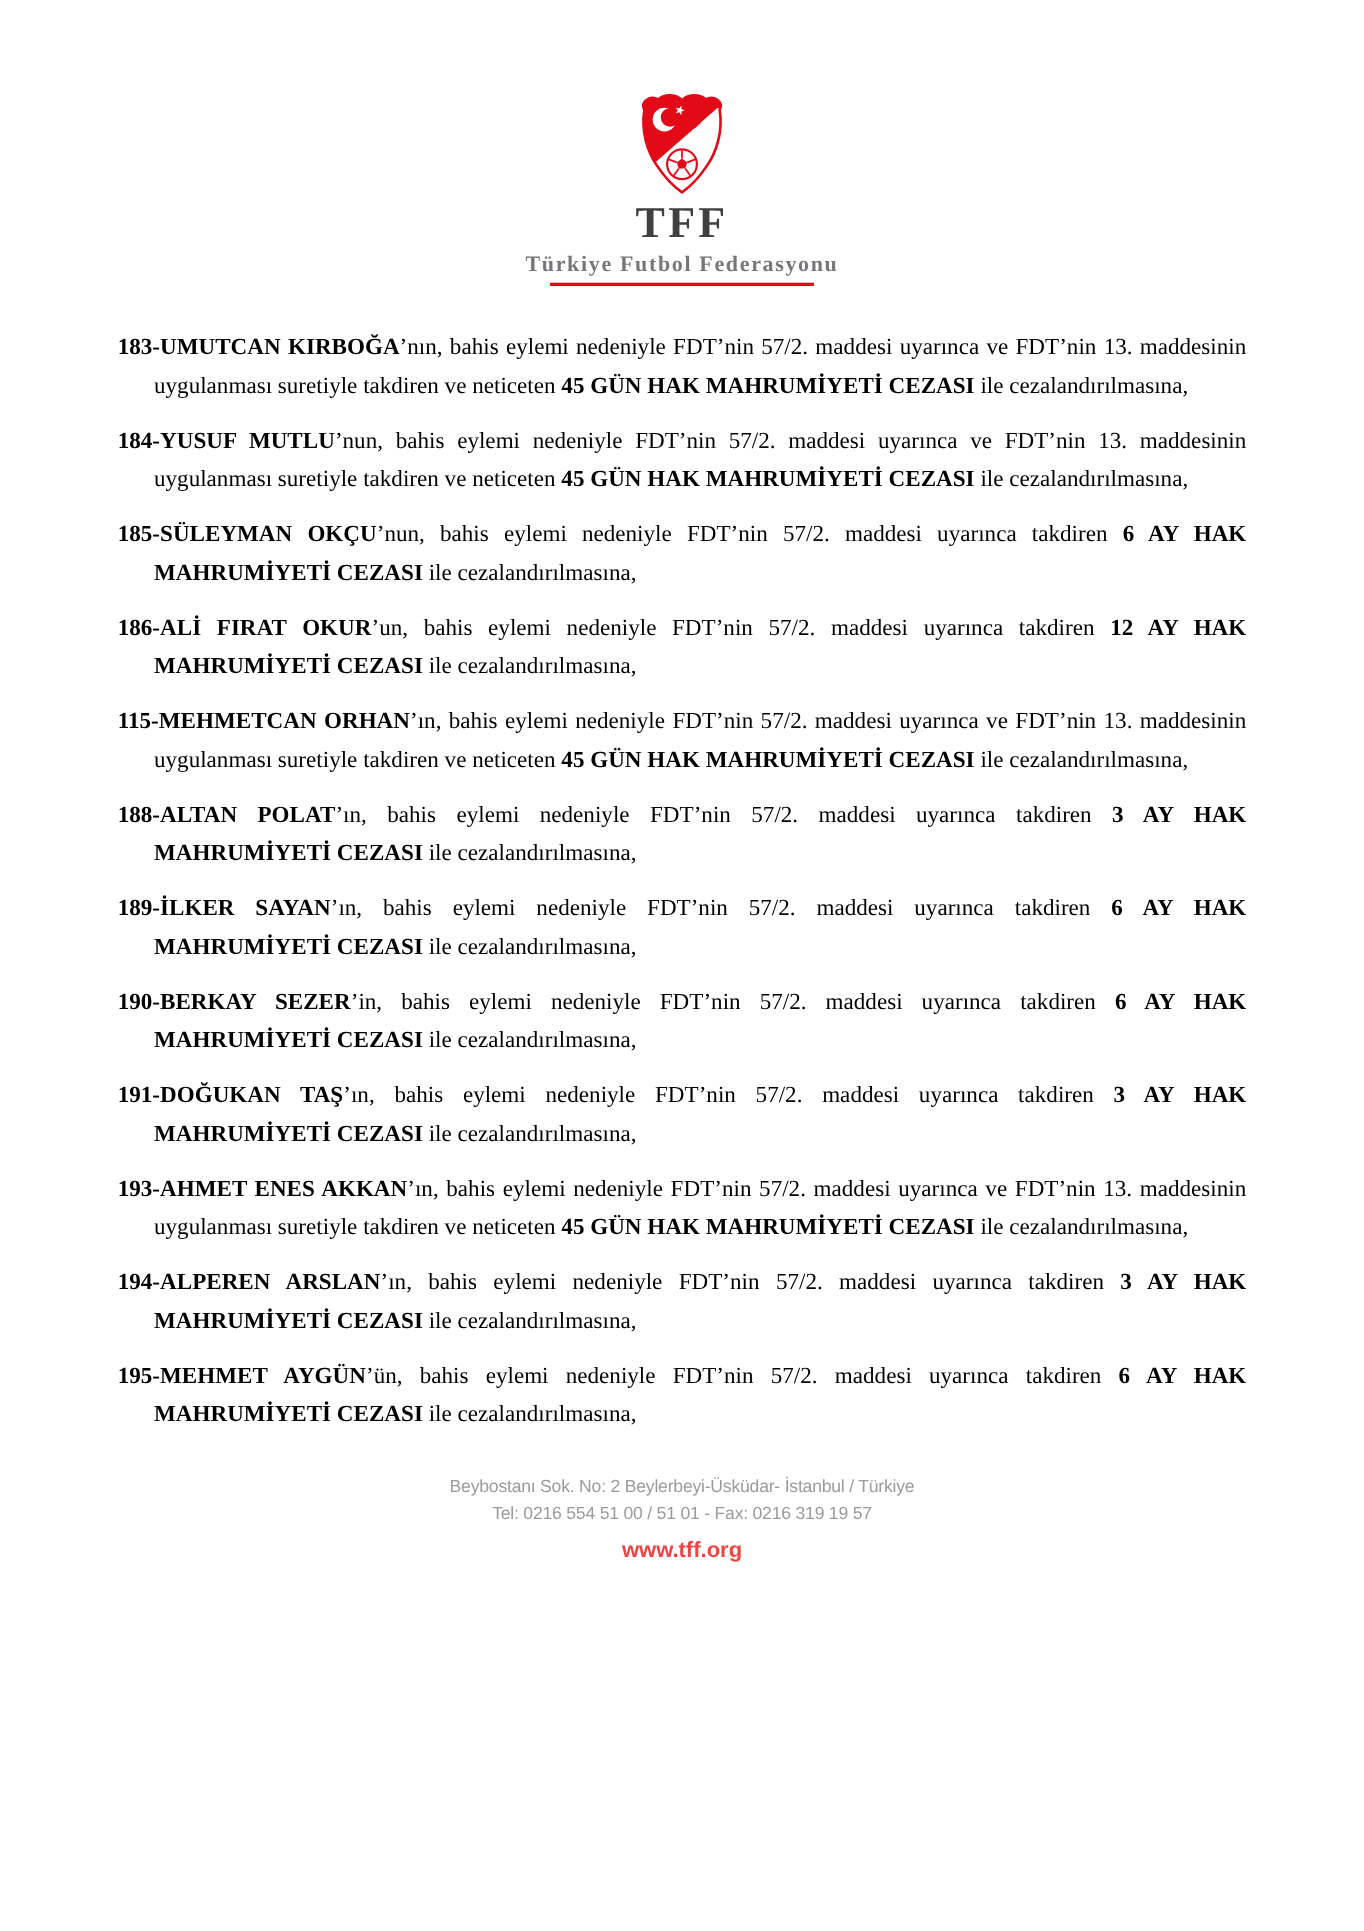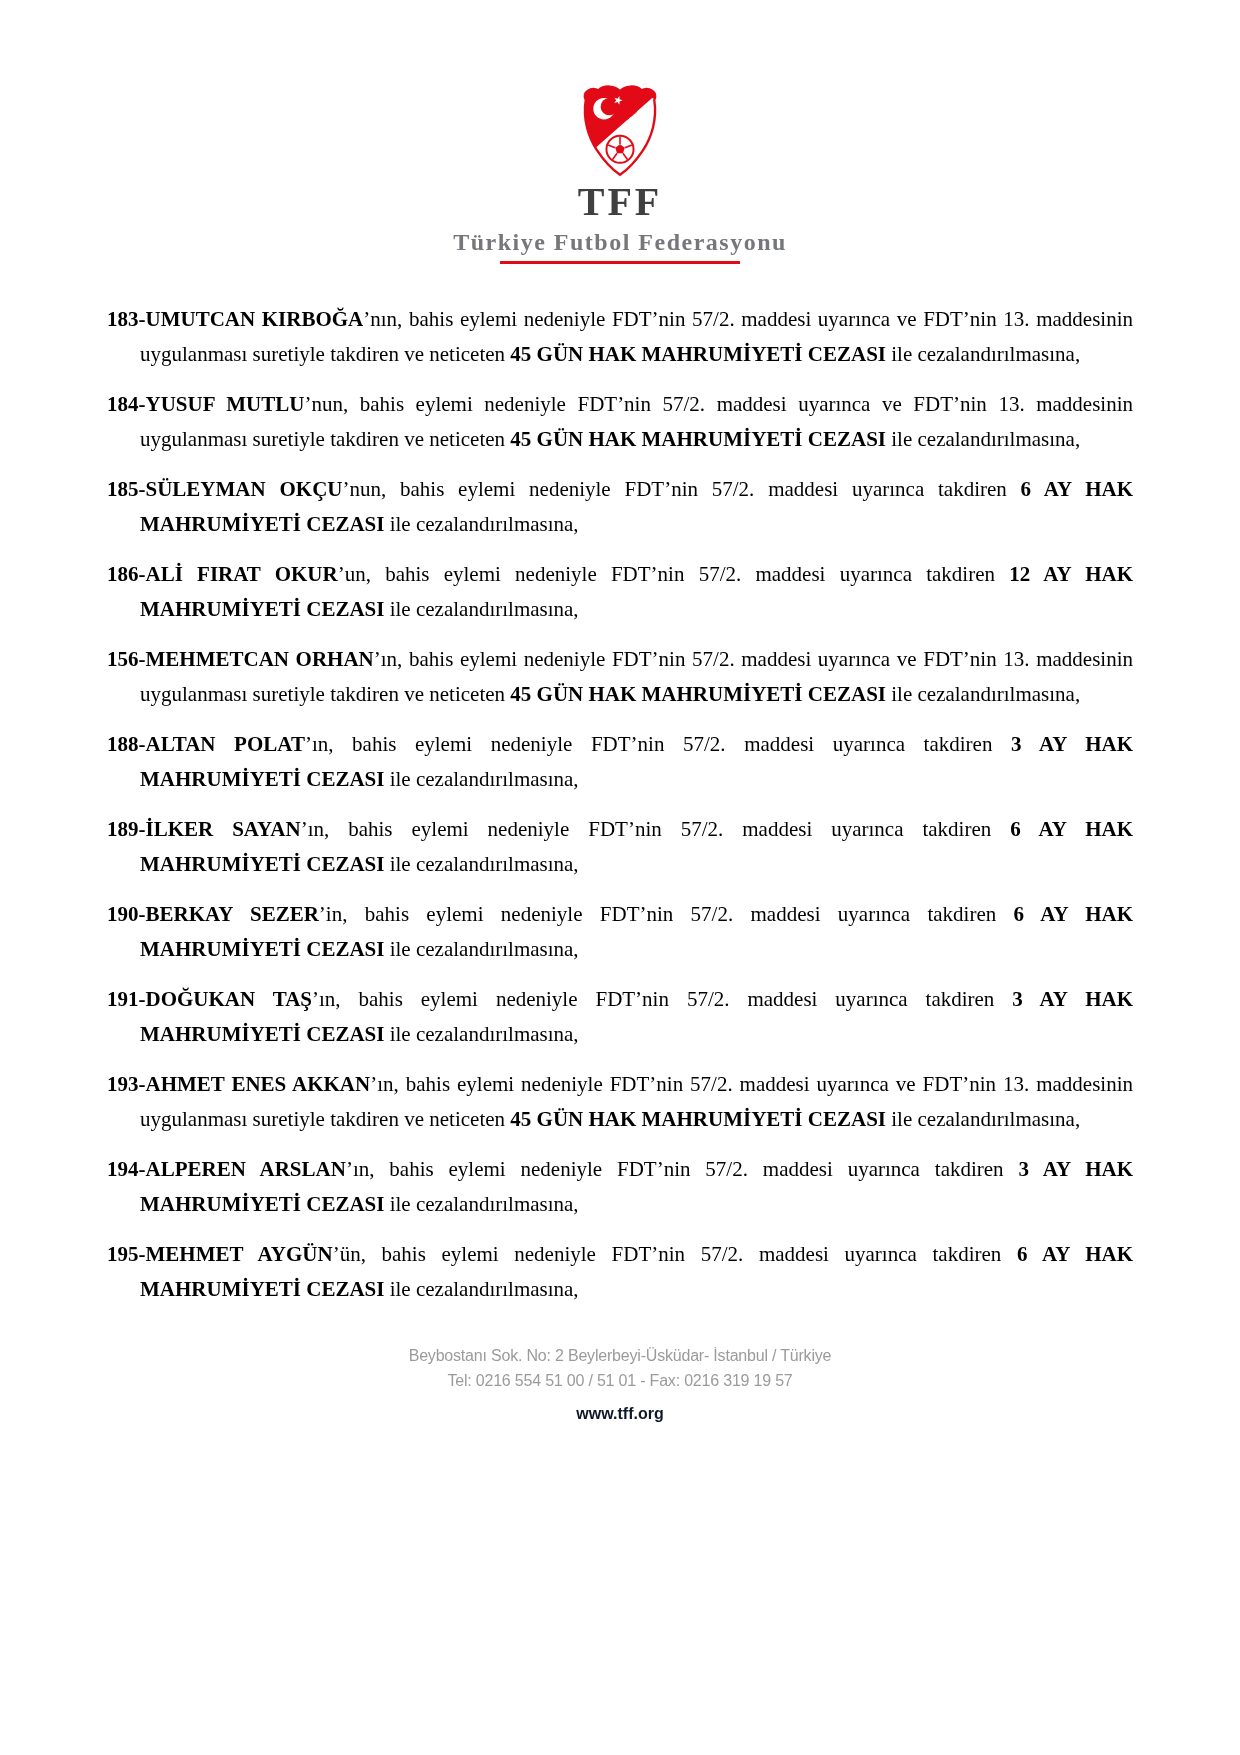--- a/index.html
+++ b/index.html
@@ -14,21 +14,21 @@
   .header { padding-top: 84px; text-align: center; margin-bottom: 38px; }
   .crest { display: block; margin: 0 auto; }
   .acronym {
     margin-top: 4px;
     font-size: 40px; font-weight: bold; color: #404040;
     letter-spacing: 3px; line-height: 1.0;
     font-family: "Liberation Serif", serif;
   }
   .org-tr {
     margin-top: 8px;
-    font-size: 24px; font-weight: bold; color: #76777a;
+    font-size: 20px; font-weight: bold; color: #76777a;
     letter-spacing: 1.5px; line-height: 1.0;
   }
   .divider {
     width: 240px; height: 3px; background: #e30a17;
     margin: 7px auto 5px auto;
   }
   .org-en {
     font-size: 15px; font-weight: bold; color: #76777a;
     letter-spacing: 1.2px; line-height: 1.0;
   }
@@ -46,21 +46,21 @@
 
   
   .footer {
     margin-top: 36px; text-align: center;
     font-family: "Liberation Sans", sans-serif;
     color: #9b9b9d; font-size: 16px; line-height: 25px;
     letter-spacing: -0.2px;
   }
   .footer .website {
     display: inline-block; margin-top: 8px;
-    color: #0f172a; font-weight: bold; font-size: 16px;
+    color: #ef4444; font-weight: bold; font-size: 20px;
     letter-spacing: 0;
     text-decoration: none;
   }
 </style>
 </head>
 <body>
 
 <div class="page">
 
   <div class="header">
@@ -94,21 +94,21 @@
     <div class="acronym">TFF</div>
     <div class="org-tr">Türkiye Futbol Federasyonu</div>
     <div class="divider"></div>
   </div>
 
   <div class="list">
       <p class="item"><span class="bold">183-UMUTCAN KIRBOĞA</span><span>’nın, bahis eylemi nedeniyle FDT’nin 57/2. maddesi uyarınca ve FDT’nin 13. maddesinin uygulanması suretiyle takdiren ve neticeten </span><span class="bold">45 GÜN HAK MAHRUMİYETİ CEZASI</span><span> ile cezalandırılmasına,</span></p>
       <p class="item"><span class="bold">184-YUSUF MUTLU</span><span>’nun, bahis eylemi nedeniyle FDT’nin 57/2. maddesi uyarınca ve FDT’nin 13. maddesinin uygulanması suretiyle takdiren ve neticeten </span><span class="bold">45 GÜN HAK MAHRUMİYETİ CEZASI</span><span> ile cezalandırılmasına,</span></p>
       <p class="item"><span class="bold">185-SÜLEYMAN OKÇU</span><span>’nun, bahis eylemi nedeniyle FDT’nin 57/2. maddesi uyarınca takdiren </span><span class="bold">6 AY HAK MAHRUMİYETİ CEZASI</span><span> ile cezalandırılmasına,</span></p>
       <p class="item"><span class="bold">186-ALİ FIRAT OKUR</span><span>’un, bahis eylemi nedeniyle FDT’nin 57/2. maddesi uyarınca takdiren </span><span class="bold">12 AY HAK MAHRUMİYETİ CEZASI</span><span> ile cezalandırılmasına,</span></p>
-      <p class="item"><span class="bold">156-MEHMETCAN ORHAN</span><span>’ın, bahis eylemi nedeniyle FDT’nin 57/2. maddesi uyarınca ve FDT’nin 13. maddesinin uygulanması suretiyle takdiren ve neticeten </span><span class="bold">45 GÜN HAK MAHRUMİYETİ CEZASI</span><span> ile cezalandırılmasına,</span></p>
+      <p class="item"><span class="bold">115-MEHMETCAN ORHAN</span><span>’ın, bahis eylemi nedeniyle FDT’nin 57/2. maddesi uyarınca ve FDT’nin 13. maddesinin uygulanması suretiyle takdiren ve neticeten </span><span class="bold">45 GÜN HAK MAHRUMİYETİ CEZASI</span><span> ile cezalandırılmasına,</span></p>
       <p class="item"><span class="bold">188-ALTAN POLAT</span><span>’ın, bahis eylemi nedeniyle FDT’nin 57/2. maddesi uyarınca takdiren </span><span class="bold">3 AY HAK MAHRUMİYETİ CEZASI</span><span> ile cezalandırılmasına,</span></p>
       <p class="item"><span class="bold">189-İLKER SAYAN</span><span>’ın, bahis eylemi nedeniyle FDT’nin 57/2. maddesi uyarınca takdiren </span><span class="bold">6 AY HAK MAHRUMİYETİ CEZASI</span><span> ile cezalandırılmasına,</span></p>
       <p class="item"><span class="bold">190-BERKAY SEZER</span><span>’in, bahis eylemi nedeniyle FDT’nin 57/2. maddesi uyarınca takdiren </span><span class="bold">6 AY HAK MAHRUMİYETİ CEZASI</span><span> ile cezalandırılmasına,</span></p>
       <p class="item"><span class="bold">191-DOĞUKAN TAŞ</span><span>’ın, bahis eylemi nedeniyle FDT’nin 57/2. maddesi uyarınca takdiren </span><span class="bold">3 AY HAK MAHRUMİYETİ CEZASI</span><span> ile cezalandırılmasına,</span></p>
       <p class="item"><span class="bold">193-AHMET ENES AKKAN</span><span>’ın, bahis eylemi nedeniyle FDT’nin 57/2. maddesi uyarınca ve FDT’nin 13. maddesinin uygulanması suretiyle takdiren ve neticeten </span><span class="bold">45 GÜN HAK MAHRUMİYETİ CEZASI</span><span> ile cezalandırılmasına,</span></p>
       <p class="item"><span class="bold">194-ALPEREN ARSLAN</span><span>’ın, bahis eylemi nedeniyle FDT’nin 57/2. maddesi uyarınca takdiren </span><span class="bold">3 AY HAK MAHRUMİYETİ CEZASI</span><span> ile cezalandırılmasına,</span></p>
       <p class="item"><span class="bold">195-MEHMET AYGÜN</span><span>’ün, bahis eylemi nedeniyle FDT’nin 57/2. maddesi uyarınca takdiren </span><span class="bold">6 AY HAK MAHRUMİYETİ CEZASI</span><span> ile cezalandırılmasına,</span></p>
     </div>
 
   <div class="footer">

